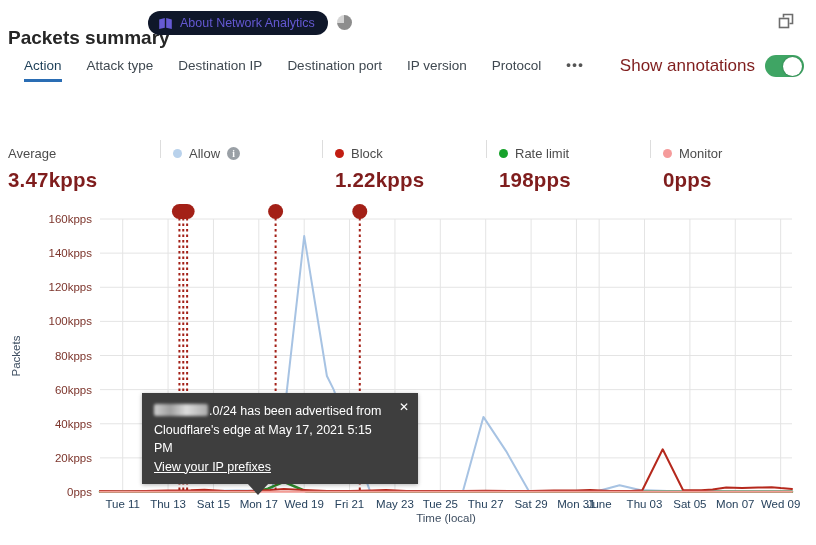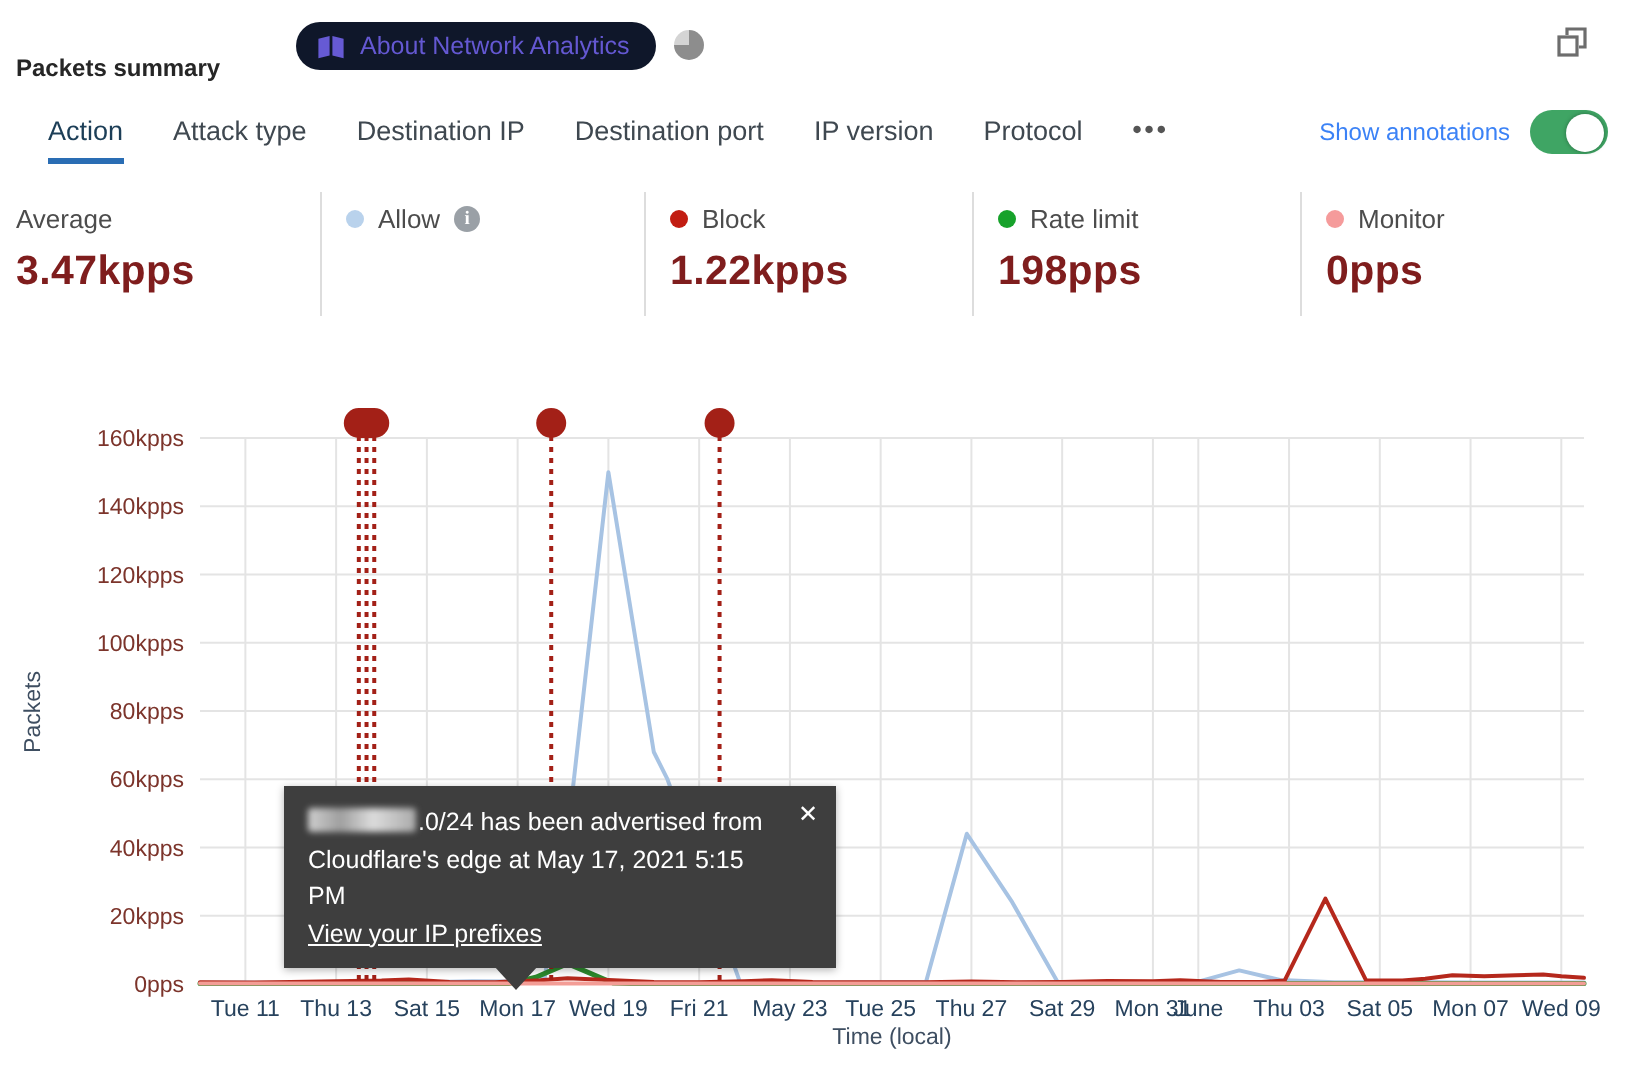--- a/index.html
+++ b/index.html
@@ -1,43 +1,43 @@
 <!DOCTYPE html>
 <html><head>
 <meta charset="utf-8">
 <style>
   html,body{margin:0;padding:0;background:#fff;width:816px;height:545px;overflow:hidden;
     font-family:"Liberation Sans",sans-serif;-webkit-font-smoothing:antialiased;}
   .page{position:relative;width:816px;height:545px;background:#fff;}
 
   
   .header{position:absolute;top:0;left:0;right:0;height:48px;}
-  .title{position:absolute;left:8px;top:27px;font-size:12px;font-weight:bold;color:#262626;}
+  .title{position:absolute;left:8px;top:27px;font-size:19px;font-weight:bold;color:#262626;}
   .badge{position:absolute;left:148px;top:11px;height:24px;display:flex;align-items:center;gap:7px;
     padding:0 13px 0 10px;border-radius:12px;background:#0f172a;color:#6458d2;font-size:12.5px;}
   .pie-icon{position:absolute;left:337px;top:15px;width:15px;height:15px;border-radius:50%;
     background:conic-gradient(#8d8d8d 0 270deg,#d4d4d4 270deg 360deg);}
   .restore{position:absolute;right:20px;top:11px;width:20px;height:20px;cursor:pointer;}
 
   
   .tabbar{position:absolute;top:48px;left:24px;right:12px;height:36px;display:flex;align-items:center;}
   .tabs{display:flex;gap:25px;align-items:center;}
   .tab{font-size:13.5px;color:#3f4850;padding:8px 0 6px;border-bottom:3px solid transparent;cursor:pointer;}
   .tab.active{color:#1c3e57;border-bottom-color:#2a6db4;}
   .tab.more{color:#555;letter-spacing:1.5px;font-weight:bold;font-size:13px;padding-bottom:9px;}
   .tab-right{margin-left:auto;display:flex;align-items:center;gap:10px;}
-  .toggle-label{font-size:12px;color:#3b82f6;}
+  .toggle-label{font-size:17px;color:#7f1d1d;}
   .toggle{width:39px;height:22px;border-radius:11px;background:#bbb;position:relative;cursor:pointer;}
   .toggle.on{background:#3fa564;}
   .toggle .knob{position:absolute;top:1.5px;right:2px;width:19px;height:19px;border-radius:50%;
     background:#fff;box-shadow:0 0 2px rgba(0,0,0,.35);}
 
   
   .stats{position:absolute;top:96px;left:8px;right:0;height:62px;display:flex;}
-  .stat{box-sizing:border-box;padding:6px 0 0 12px;border-left:1px solid #ddd;}
+  .stat{box-sizing:border-box;padding:6px 0 0 12px;border-left:1px solid #ddd;margin-top:44px;}
   .stat.first{border-left:none;padding-left:0;}
   .stat-label{display:flex;align-items:center;gap:7px;font-size:13px;color:#4c4c4c;}
   .dot{width:9px;height:9px;border-radius:50%;display:inline-block;}
   .info-icon{width:13px;height:13px;border-radius:50%;background:#9aa0a6;color:#fff;font-size:9.5px;
     font-weight:bold;display:inline-flex;align-items:center;justify-content:center;font-family:"Liberation Serif",serif;}
   .stat-value{margin-top:7px;font-size:20.5px;font-weight:600;color:#7f1d1d;letter-spacing:.2px;}
   .w1{width:152px;}.w2{width:162px;}.w3{width:164px;}.w4{width:164px;}.w5{width:158px;}
 
   
   .chart{position:absolute;top:190px;left:0;width:816px;height:355px;}

